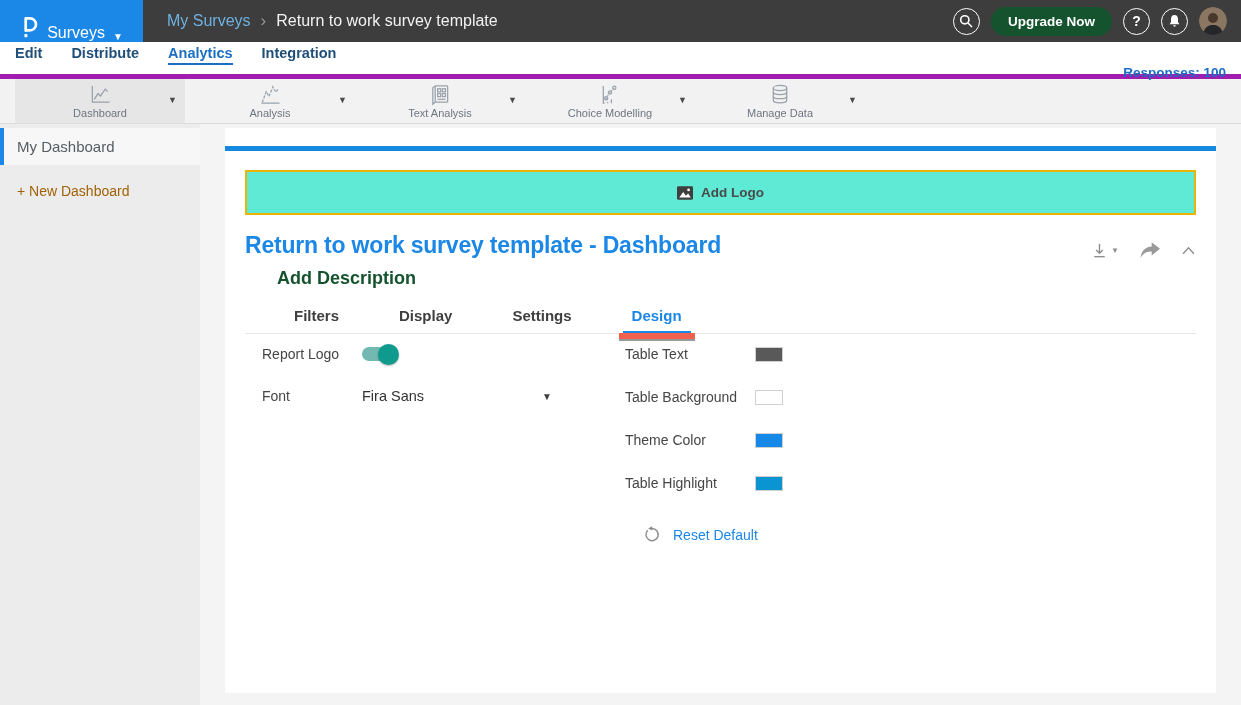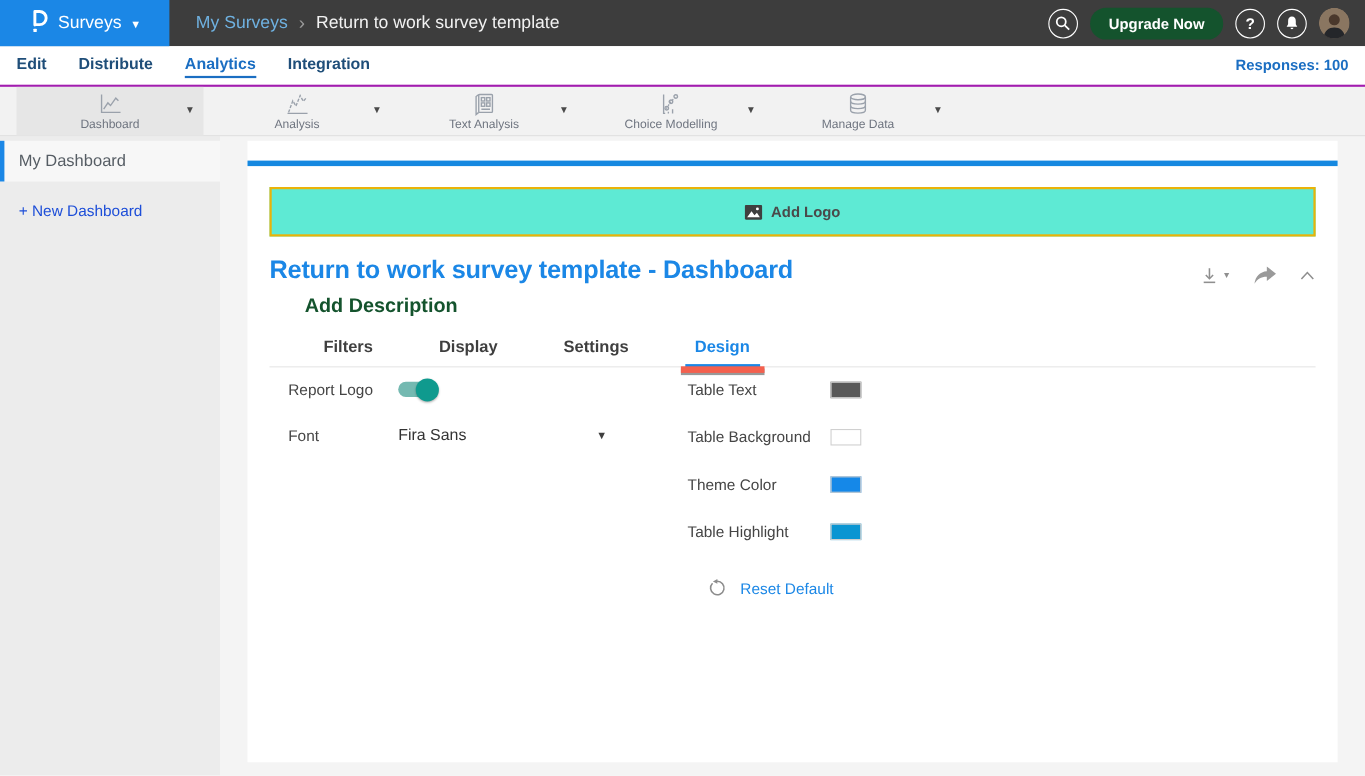--- a/index.html
+++ b/index.html
@@ -1,41 +1,41 @@
 <!DOCTYPE html>
 <html><head>
 <meta charset="utf-8">
 <style>
   * { margin:0; padding:0; box-sizing:border-box; }
   html,body { width:1241px; height:705px; overflow:hidden;
     font-family:"Liberation Sans", sans-serif; background:#f3f3f3; }
 
   
   .topbar { height:42px; background:#3d3d3d; display:flex; align-items:stretch; }
-  .brand { width:154px; background:#1b87e6; display:flex; align-items:center;
+  .brand { width:143px; background:#1b87e6; display:flex; align-items:flex-end;
     justify-content:center; gap:8px; cursor:pointer; }
   .brand-product { color:#fff; font-size:16px; }
   .brand-caret { color:#fff; font-size:10px; margin-top:2px; }
   .breadcrumb { display:flex; align-items:center; gap:10px; margin-left:24px; }
   .crumb-parent { color:#6fb1e0; font-size:16px; cursor:pointer; }
   .crumb-sep { color:#9a9a9a; font-size:17px; }
   .crumb-current { color:#f2f2f2; font-size:16px; }
   .topbar-right { margin-left:auto; display:flex; align-items:center; gap:11px; padding-right:14px; }
   .circle-btn { width:27px; height:27px; border:1.5px solid #fff; border-radius:50%;
     display:flex; align-items:center; justify-content:center; color:#fff;
     font-size:14px; font-weight:bold; cursor:pointer; flex:none; }
   .upgrade-btn { background:#14532d; color:#fff; font-weight:bold; font-size:13.5px;
     border:none; border-radius:15px; padding:7px 17px; cursor:pointer; }
   .avatar { width:28px; height:28px; border-radius:50%; overflow:hidden; cursor:pointer;
     background:radial-gradient(circle at 50% 35%, #a8real 0%, #9c8872 0%, #5a4a3c 80%); flex:none; position:relative;}
   .avatar svg { display:block; }
 
   
-  .subnav { height:37px; background:#fff; border-bottom:2px solid #a21caf;
-    display:flex; align-items:center; padding:0 15px; }
+  .subnav { height:37px; background:#fff; border-bottom:5px solid #a21caf;
+    display:flex; align-items:flex-start; padding:0 15px;flex-direction:column; }
   .subnav-tabs { display:flex; gap:29px; }
   .subnav-tab { font-size:14.5px; font-weight:bold; color:#1f4e79; cursor:pointer;
     padding:3px 0 2px; border-bottom:2px solid transparent; }
   .subnav-tab.active { color:#1b6ec2; border-bottom:2px solid #1b6ec2; }
   .responses { margin-left:auto; font-size:13.5px; font-weight:bold; color:#1b6ec2; }
 
   
   .toolbar { height:45px; background:#f2f2f2; border-bottom:1px solid #dcdcdc;
     display:flex; padding-left:15px; }
   .tool-cell { width:170px; position:relative; display:flex; align-items:center;
@@ -45,21 +45,21 @@
   .tool-inner svg { display:block; }
   .tool-label { font-size:11px; color:#6f7580; margin-top:1px; white-space:nowrap; }
   .tool-caret { position:absolute; right:8px; top:16px; font-size:9px; color:#4a4a4a; }
 
   
   .bodyrow { display:flex; height:581px; }
   .sidebar { width:200px; background:#ececec; flex:none; }
   .side-item { margin-top:4px; height:37px; background:#f7f7f7;
     border-left:4px solid #1b87e6; display:flex; align-items:center;
     padding-left:13px; font-size:15px; color:#565d64; cursor:pointer; }
-  .new-dash { display:block; margin:18px 0 0 17px; font-size:14px; color:#1d4ed8;
+  .new-dash { display:block; margin:18px 0 0 17px; font-size:14px; color:#a16207;
     cursor:pointer; text-decoration:none; }
 
   .content { flex:1; background:#f4f4f4; }
   .card { margin:4px 0 0 25px; width:991px; height:565px; background:#fff; padding:0 20px; }
   .accent-bar { height:5px; background:#1588e0; margin:0 -20px; position:relative; top:18px; }
   .addlogo-box { margin-top:37px; height:45px; border:2px solid #eab308;
     display:flex; align-items:center; justify-content:center; gap:8px;
     cursor:pointer; background:#5eead4; }
   .addlogo-label { font-size:13.5px; font-weight:bold; color:#4a4a4a; }
 

